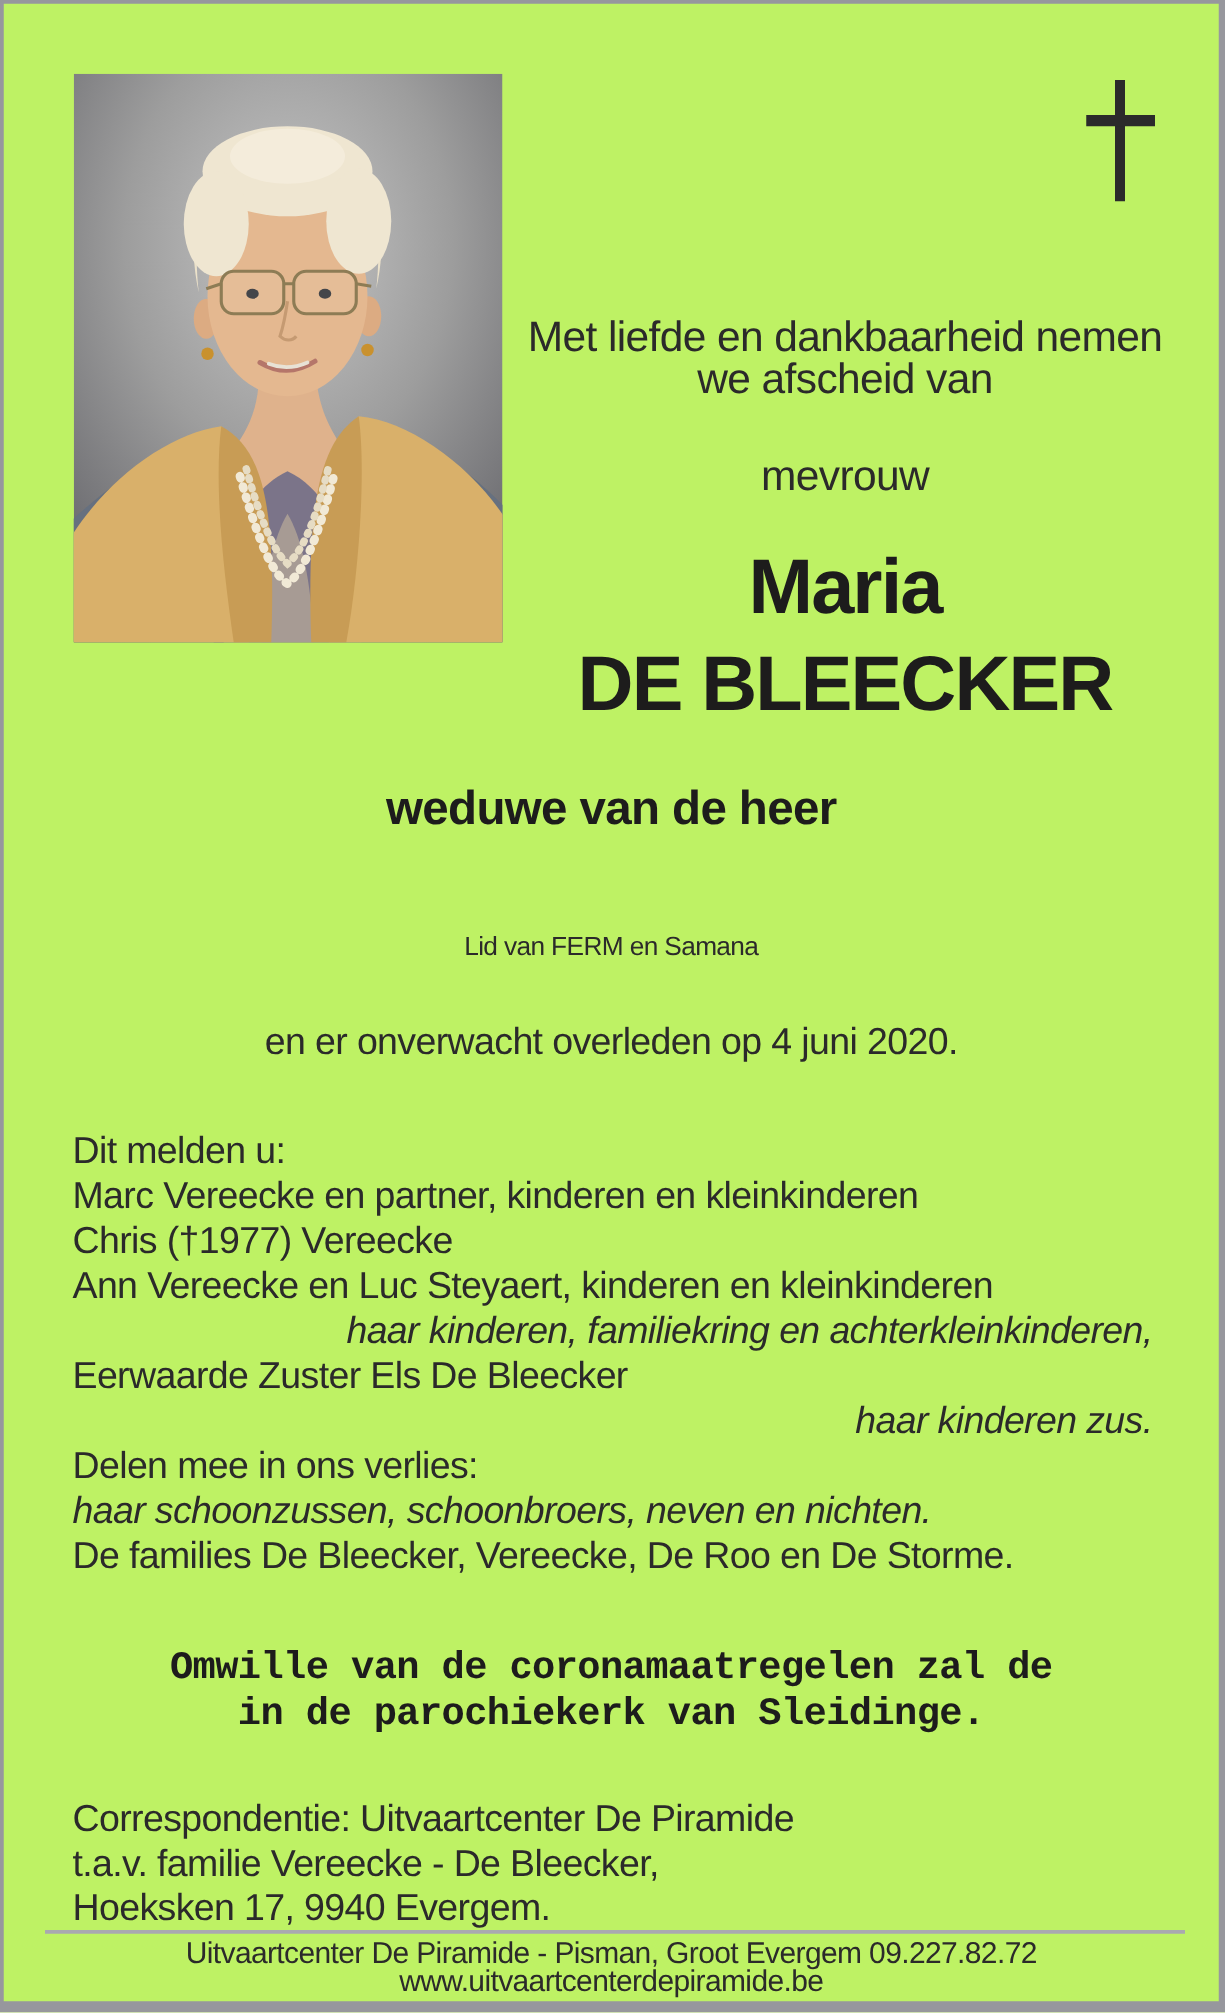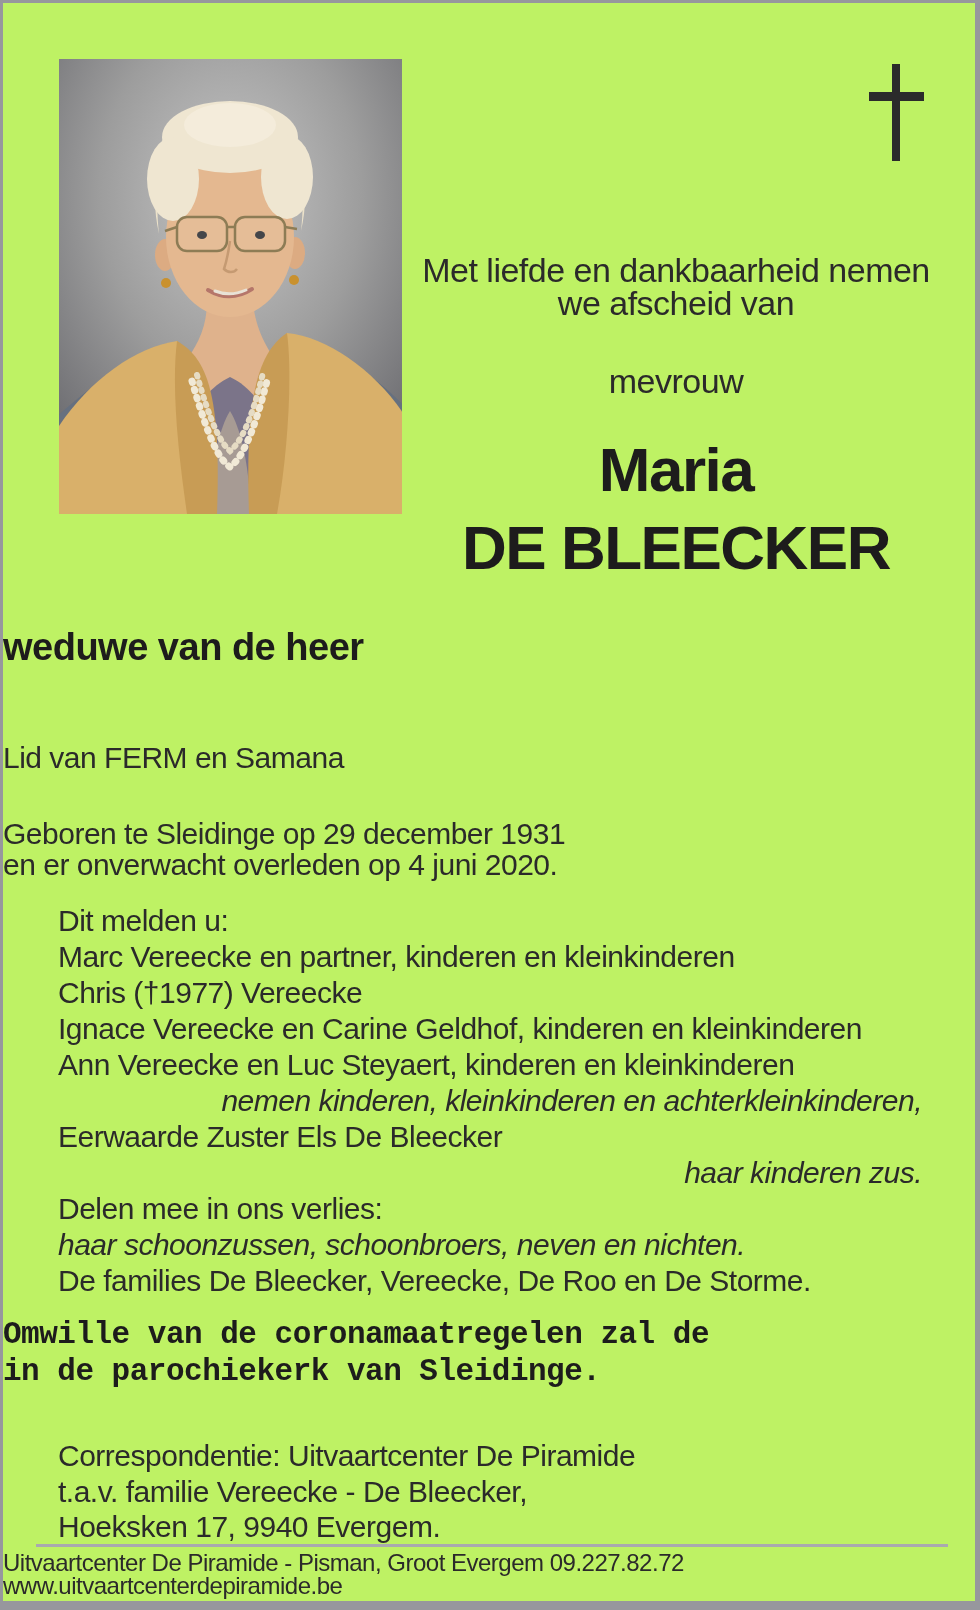--- a/index.html
+++ b/index.html
@@ -29,24 +29,24 @@
   
   .cross { left: 860px; top: 58px; width: 62px; height: 102px; }
 
   
   .rightcol { left: 399px; width: 548px; text-align: center; }
   .intro    { top: 251px; font-size: 34px; line-height: 33px; }
   .saluta   { top: 361px; font-size: 34px; line-height: 34px; }
   .bigname  { top: 428px; font-size: 62px; line-height: 78px;
               font-weight: bold; color:#1d1c1c; letter-spacing:-1.5px; }
 
-  .centered { left: 0; width: 972px; }
+  .centered { left: 0; width: 972px; text-align: center; }
   .widow    { top: 622px; font-size: 38px; line-height: 44px;
               font-weight: bold; color:#1d1c1c; }
-  .member   { top: 740px; font-size: 30px; line-height: 30px; }
+  .member   { top: 740px; font-size: 21px; line-height: 30px; }
   .born     { top: 815px; font-size: 30px; line-height: 31px; }
 
   .relatives { left: 55px; width: 864px; top: 900px;
                font-size: 30px; line-height: 36px; text-align: left; }
   .relatives .it    { font-style: italic; }
   .relatives .right { text-align: right; }
 
   .covid    { top: 1313px; font-size: 31px; line-height: 37px;
               font-weight: bold; color:#1d1c1c;font-family:Liberation Mono, monospace; }
 
@@ -135,31 +135,29 @@
     <div>DE BLEECKER</div>
   </div>
 
   <div class="abs centered widow">
     <div>weduwe van de heer</div>
   </div>
 
   <div class="abs centered member">Lid van FERM en Samana</div>
 
   <div class="abs centered born">
-    <div>Geboren te Sleidinge op 29 december 1931</div>
     <div>en er onverwacht overleden op 4 juni 2020.</div>
   </div>
 
   <div class="abs relatives">
     <div>Dit melden u:</div>
     <div>Marc Vereecke en partner, kinderen en kleinkinderen</div>
     <div>Chris (†1977) Vereecke</div>
-    <div>Ignace Vereecke en Carine Geldhof, kinderen en kleinkinderen</div>
     <div>Ann Vereecke en Luc Steyaert, kinderen en kleinkinderen</div>
-    <div class="it right">nemen kinderen, kleinkinderen en achterkleinkinderen,</div>
+    <div class="it right">haar kinderen, familiekring en achterkleinkinderen,</div>
     <div>Eerwaarde Zuster Els De Bleecker</div>
     <div class="it right">haar kinderen zus.</div>
     <div>Delen mee in ons verlies:</div>
     <div class="it">haar schoonzussen, schoonbroers, neven en nichten.</div>
     <div>De families De Bleecker, Vereecke, De Roo en De Storme.</div>
   </div>
 
   <div class="abs centered covid">
     <div>Omwille van de coronamaatregelen zal de</div>
     <div>in de parochiekerk van Sleidinge.</div>

